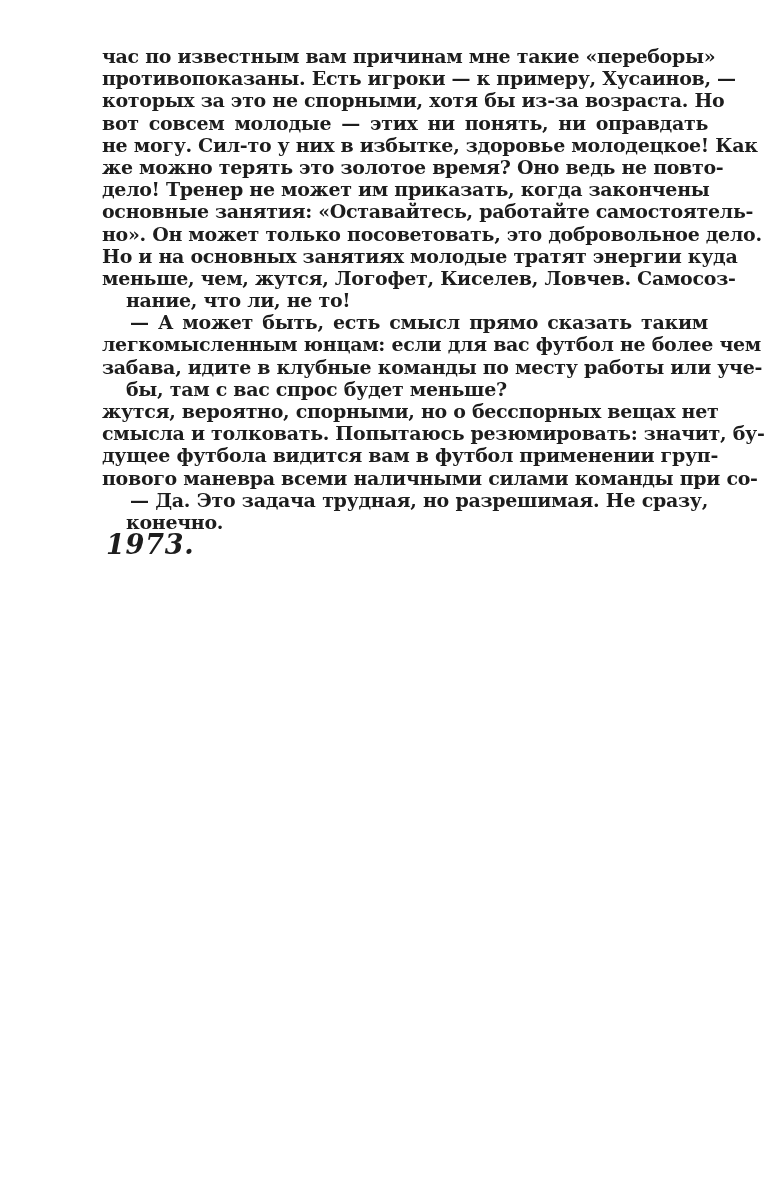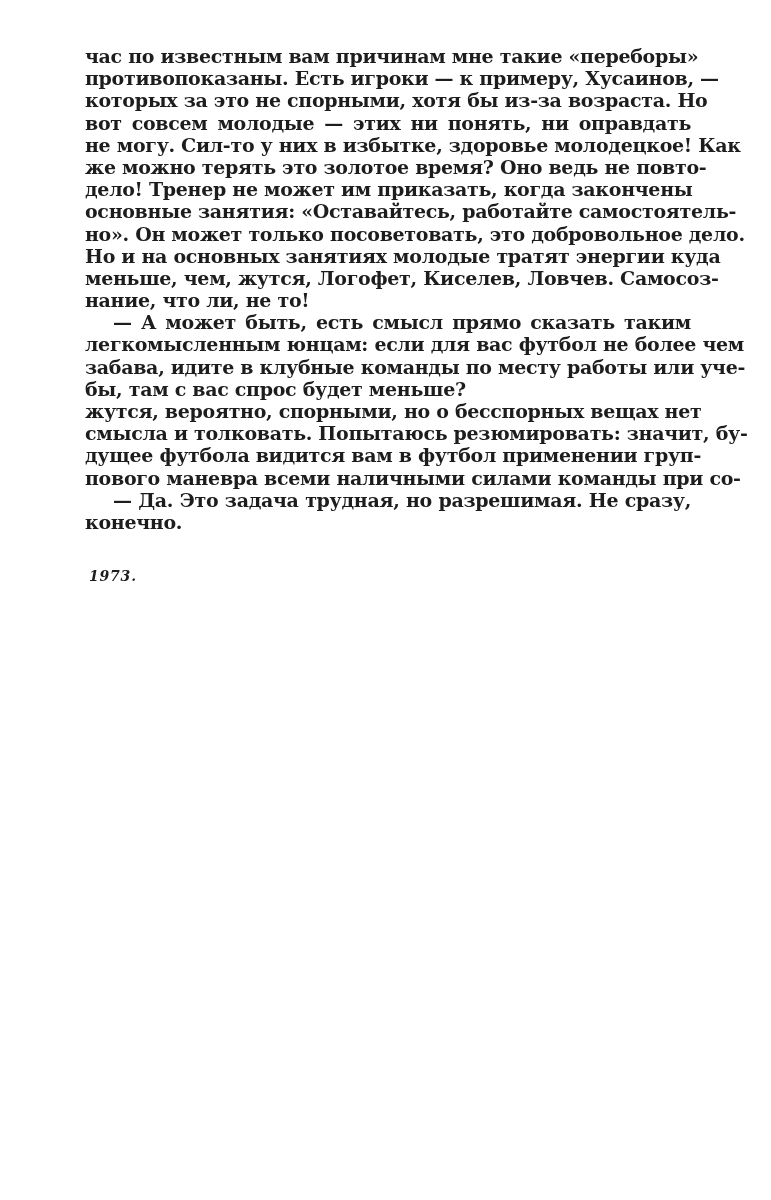--- a/index.html
+++ b/index.html
@@ -10,49 +10,49 @@
   .page {
     position: relative;
     width: 771px;
     height: 1200px;
     background: #ffffff;
     overflow: hidden;
     font-family: "DejaVu Serif", serif;
   }
   .text-column {
     position: absolute;
-    left: 85px;
+    left: 102px;
     top: 45px;
     width: 606px;
     color: #1d1d1d;
     font-size: 19px;
     font-weight: 700;
     letter-spacing: -0.3px;
   }
   .para { margin: 0; padding: 0; }
   .line {
     height: 22.2px;
     line-height: 22.2px;
     white-space: nowrap;
     text-align: justify;
     text-align-last: justify;
   }
   .line.last {
     text-align: right;
     text-align-last: left;
+    margin-left: 24px;
   }
   .line.indent {
     text-indent: 28px;
   }
   .year-label {
-    margin-top: 31px;
     height: 24px;
     line-height: 24px;
     font-style: italic;
-    font-size: 14px;
+    font-size: 27px;
     letter-spacing: 0.8px;
     text-indent: 4px;
     text-align: left;
     text-align-last: left;
   }
 </style>
 </head>
 <body>
 
 <div class="page">

